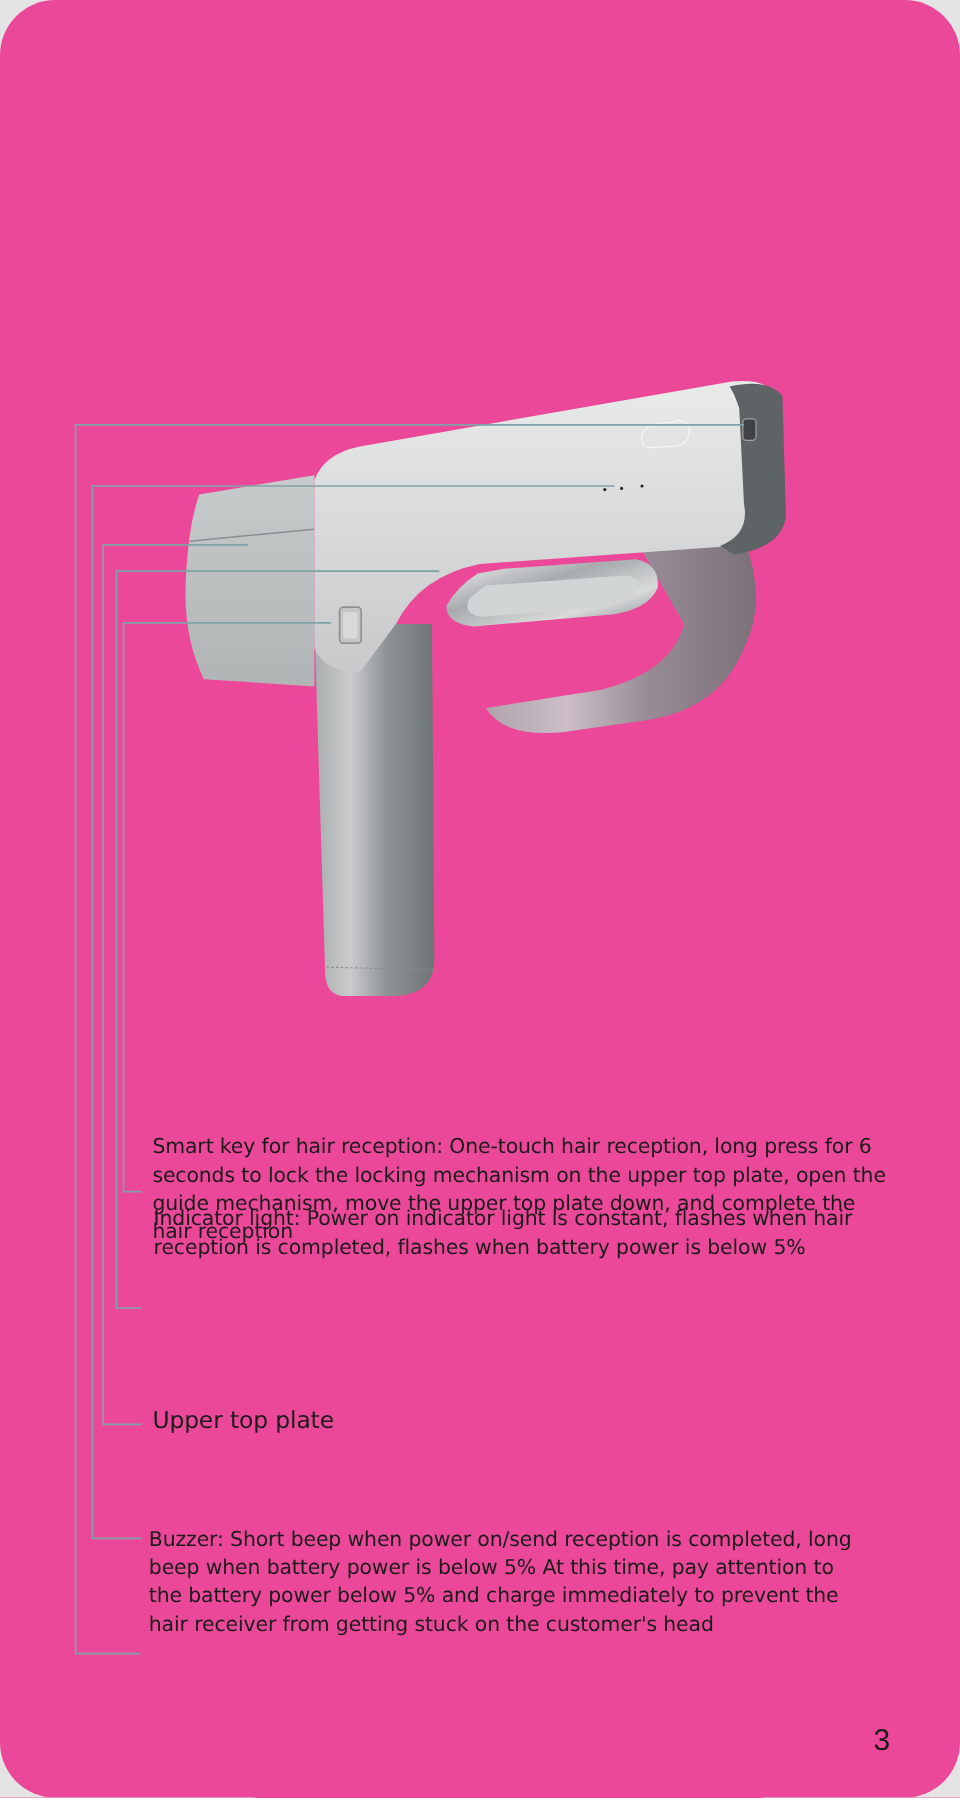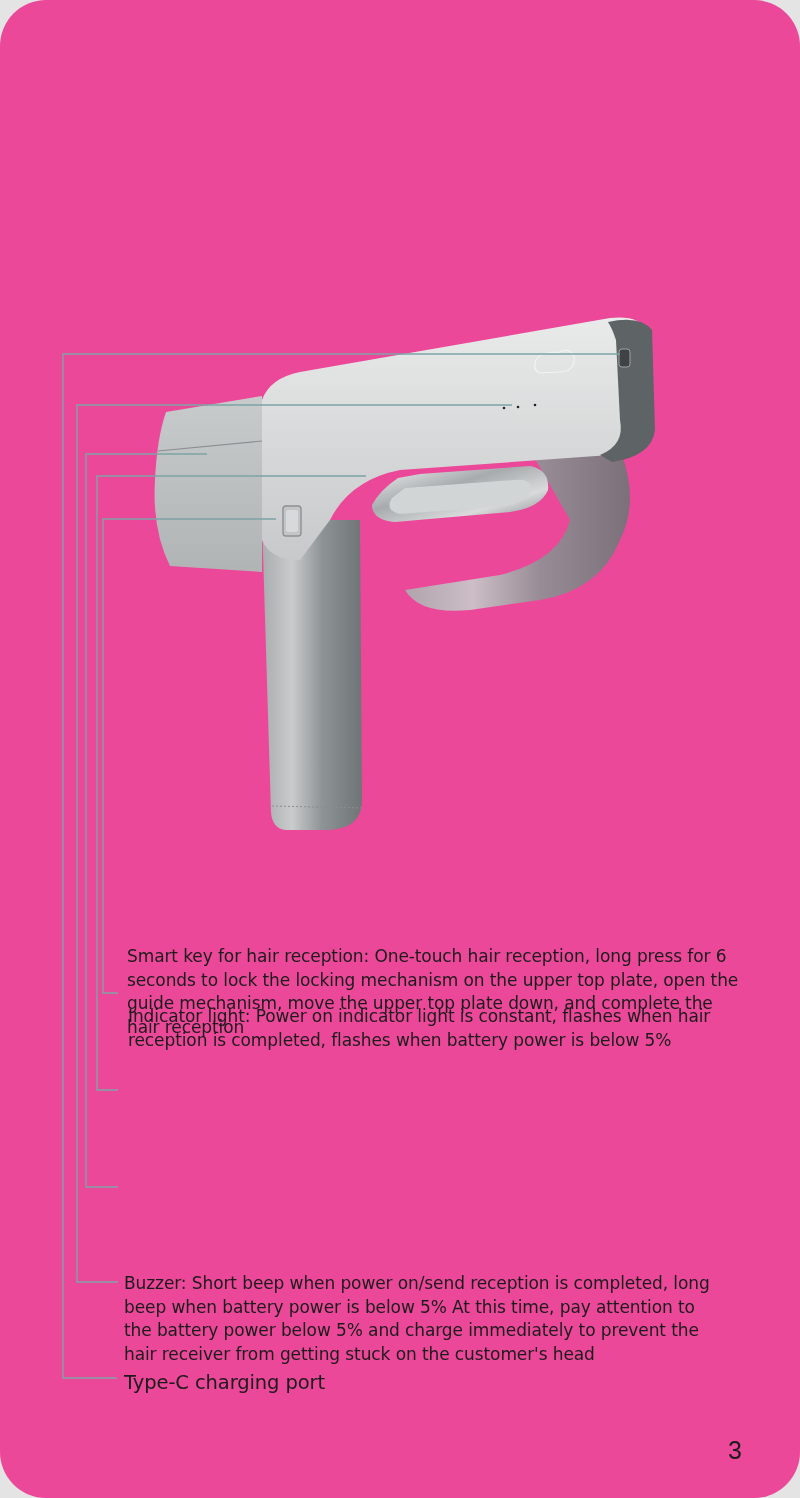--- a/index.html
+++ b/index.html
@@ -111,22 +111,22 @@
   </svg>
 
   <div class="callout" style="left:127px; top:945px; width:665px;">Smart key for hair reception: One-touch hair reception, long press for 6
 seconds to lock the locking mechanism on the upper top plate, open the
  guide mechanism, move the upper top plate down, and complete the
 hair reception</div>
 
   <div class="callout" style="left:128px; top:1005px; width:665px;">Indicator light: Power on indicator light is constant, flashes when hair
 reception is completed, flashes when battery power is below 5%</div>
 
+  <div class="callout big" style="left:127px; top:1172px; width:400px;">Upper top plate</div>
 
   <div class="callout" style="left:124px; top:1272px; width:670px;">Buzzer: Short beep when power on/send reception is completed, long
  beep when battery power is below 5% At this time, pay attention to
 the battery power below 5% and charge immediately to prevent the
 hair receiver from getting stuck on the customer's head</div>
 
-  <div class="callout big" style="left:124px; top:1371px; width:400px;">Type-C charging port</div>
 
   <div class="page-number">3</div>
 </div>
 
 </body></html>

